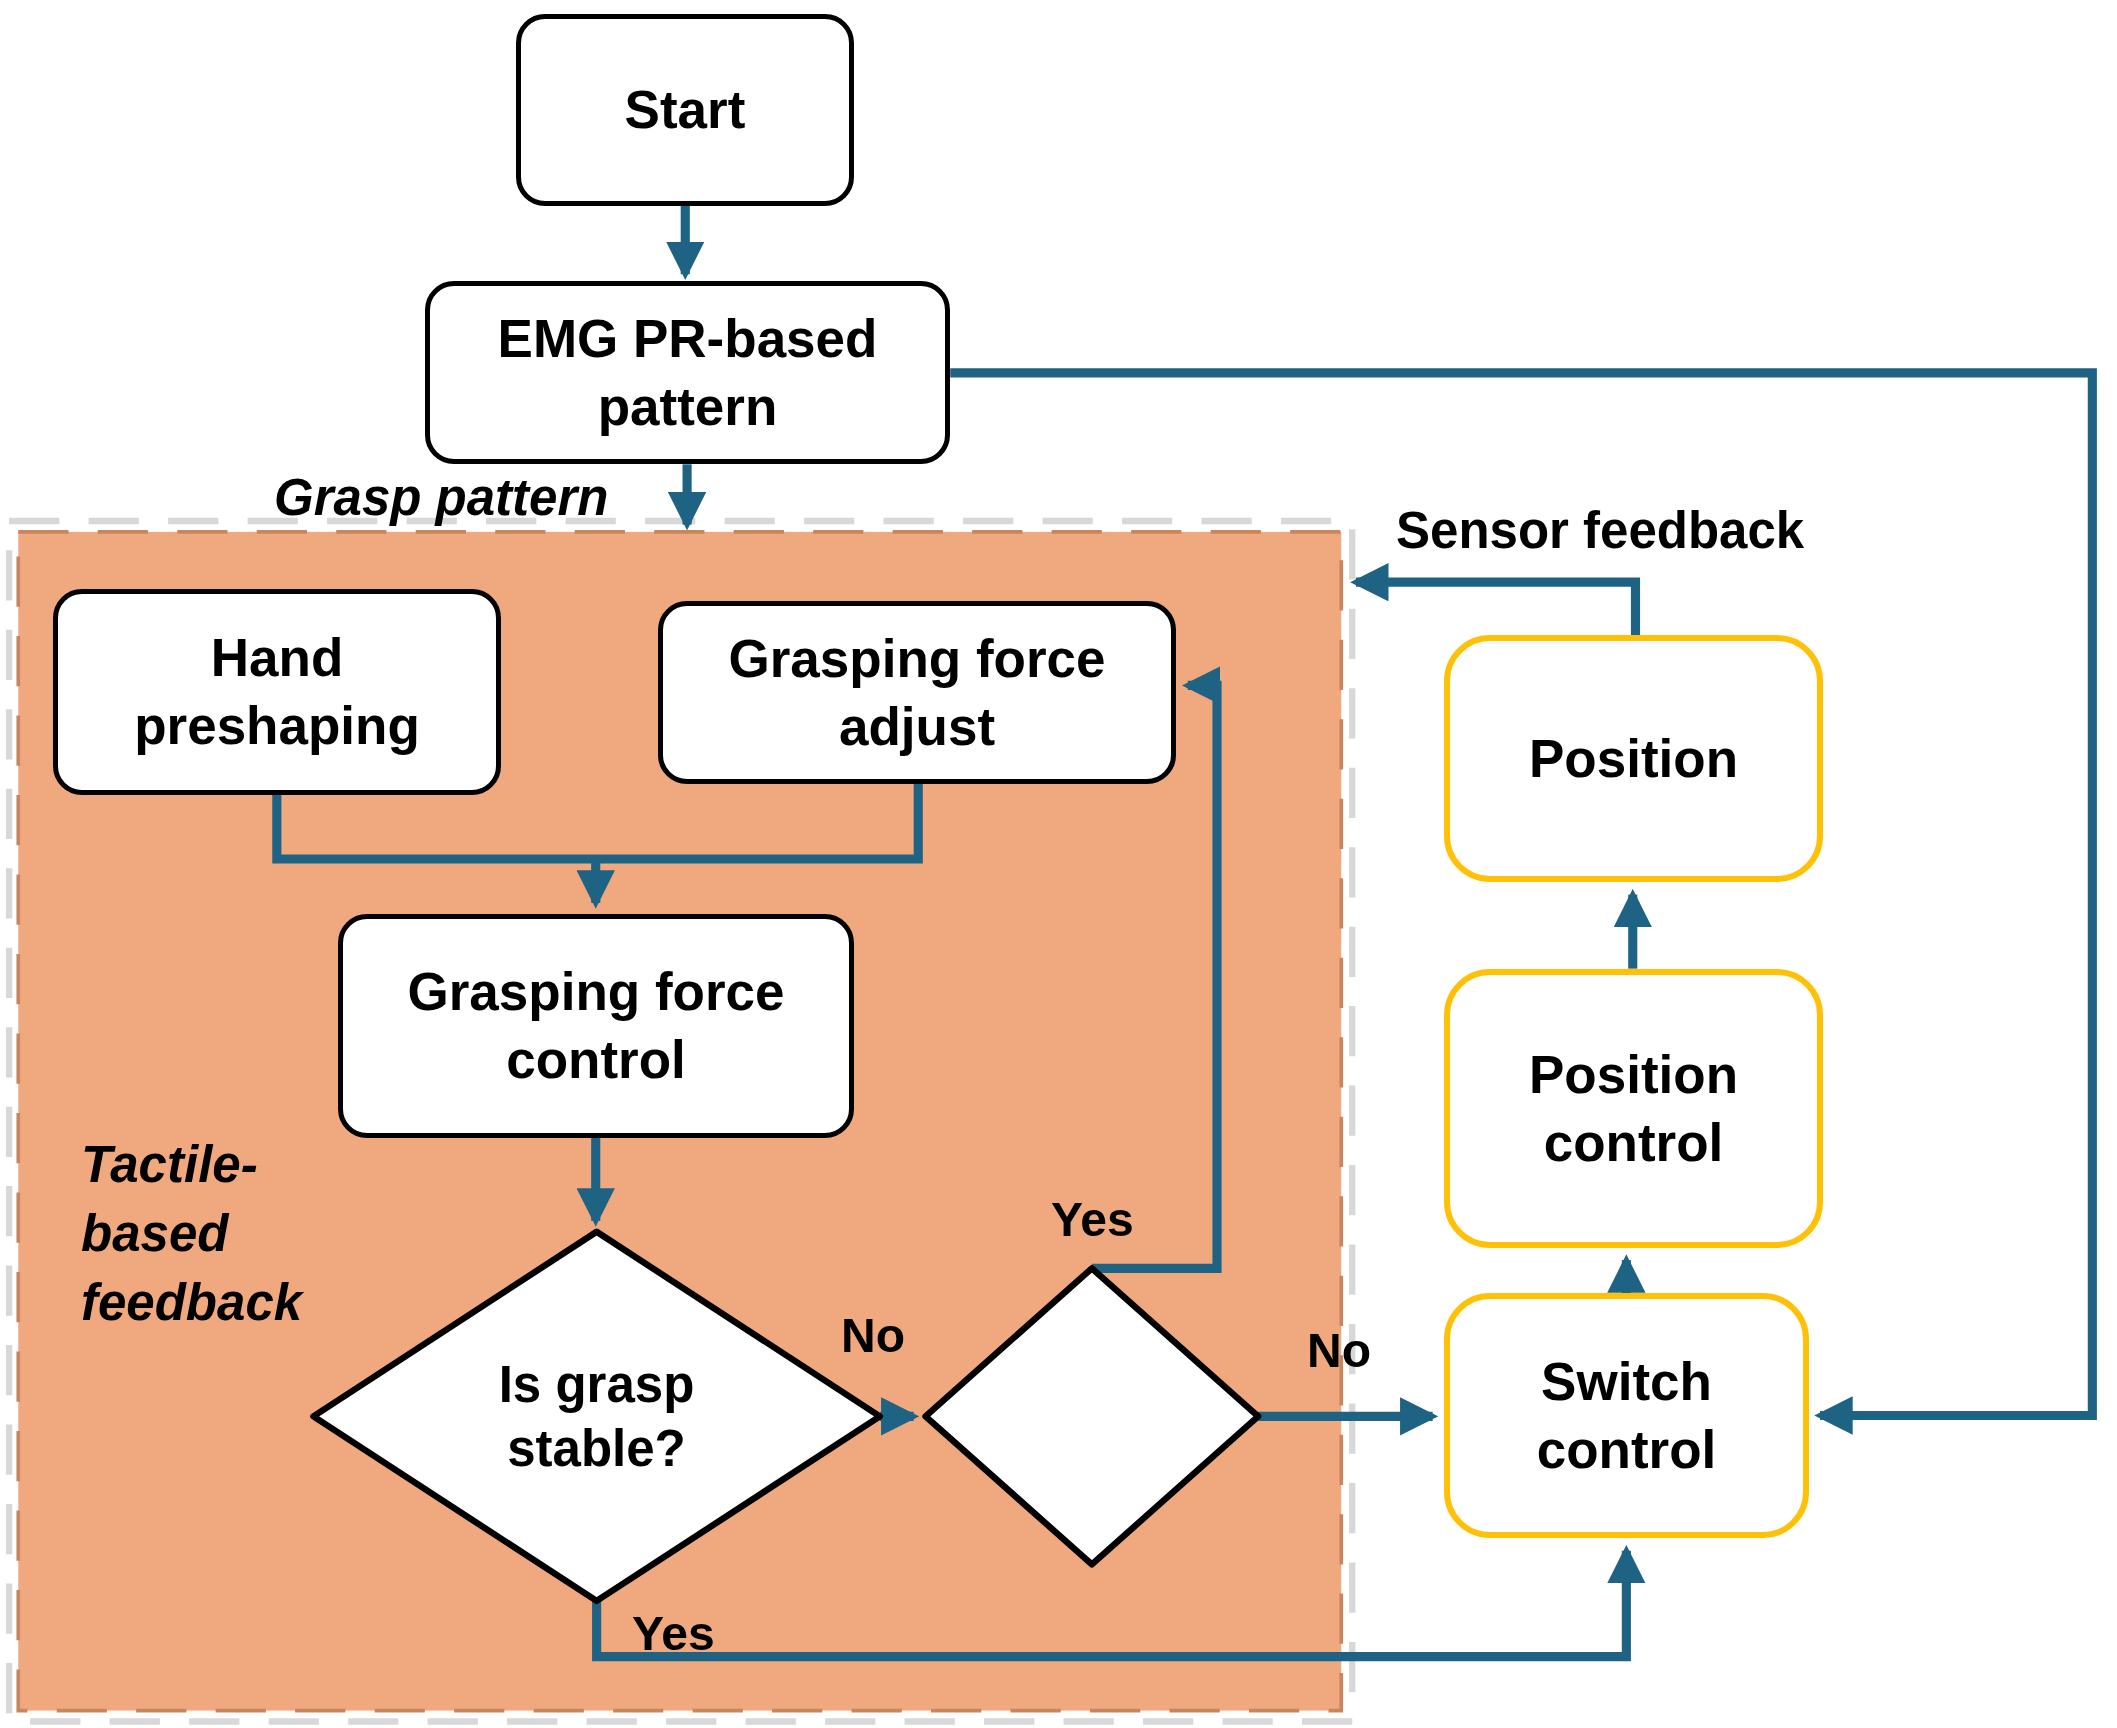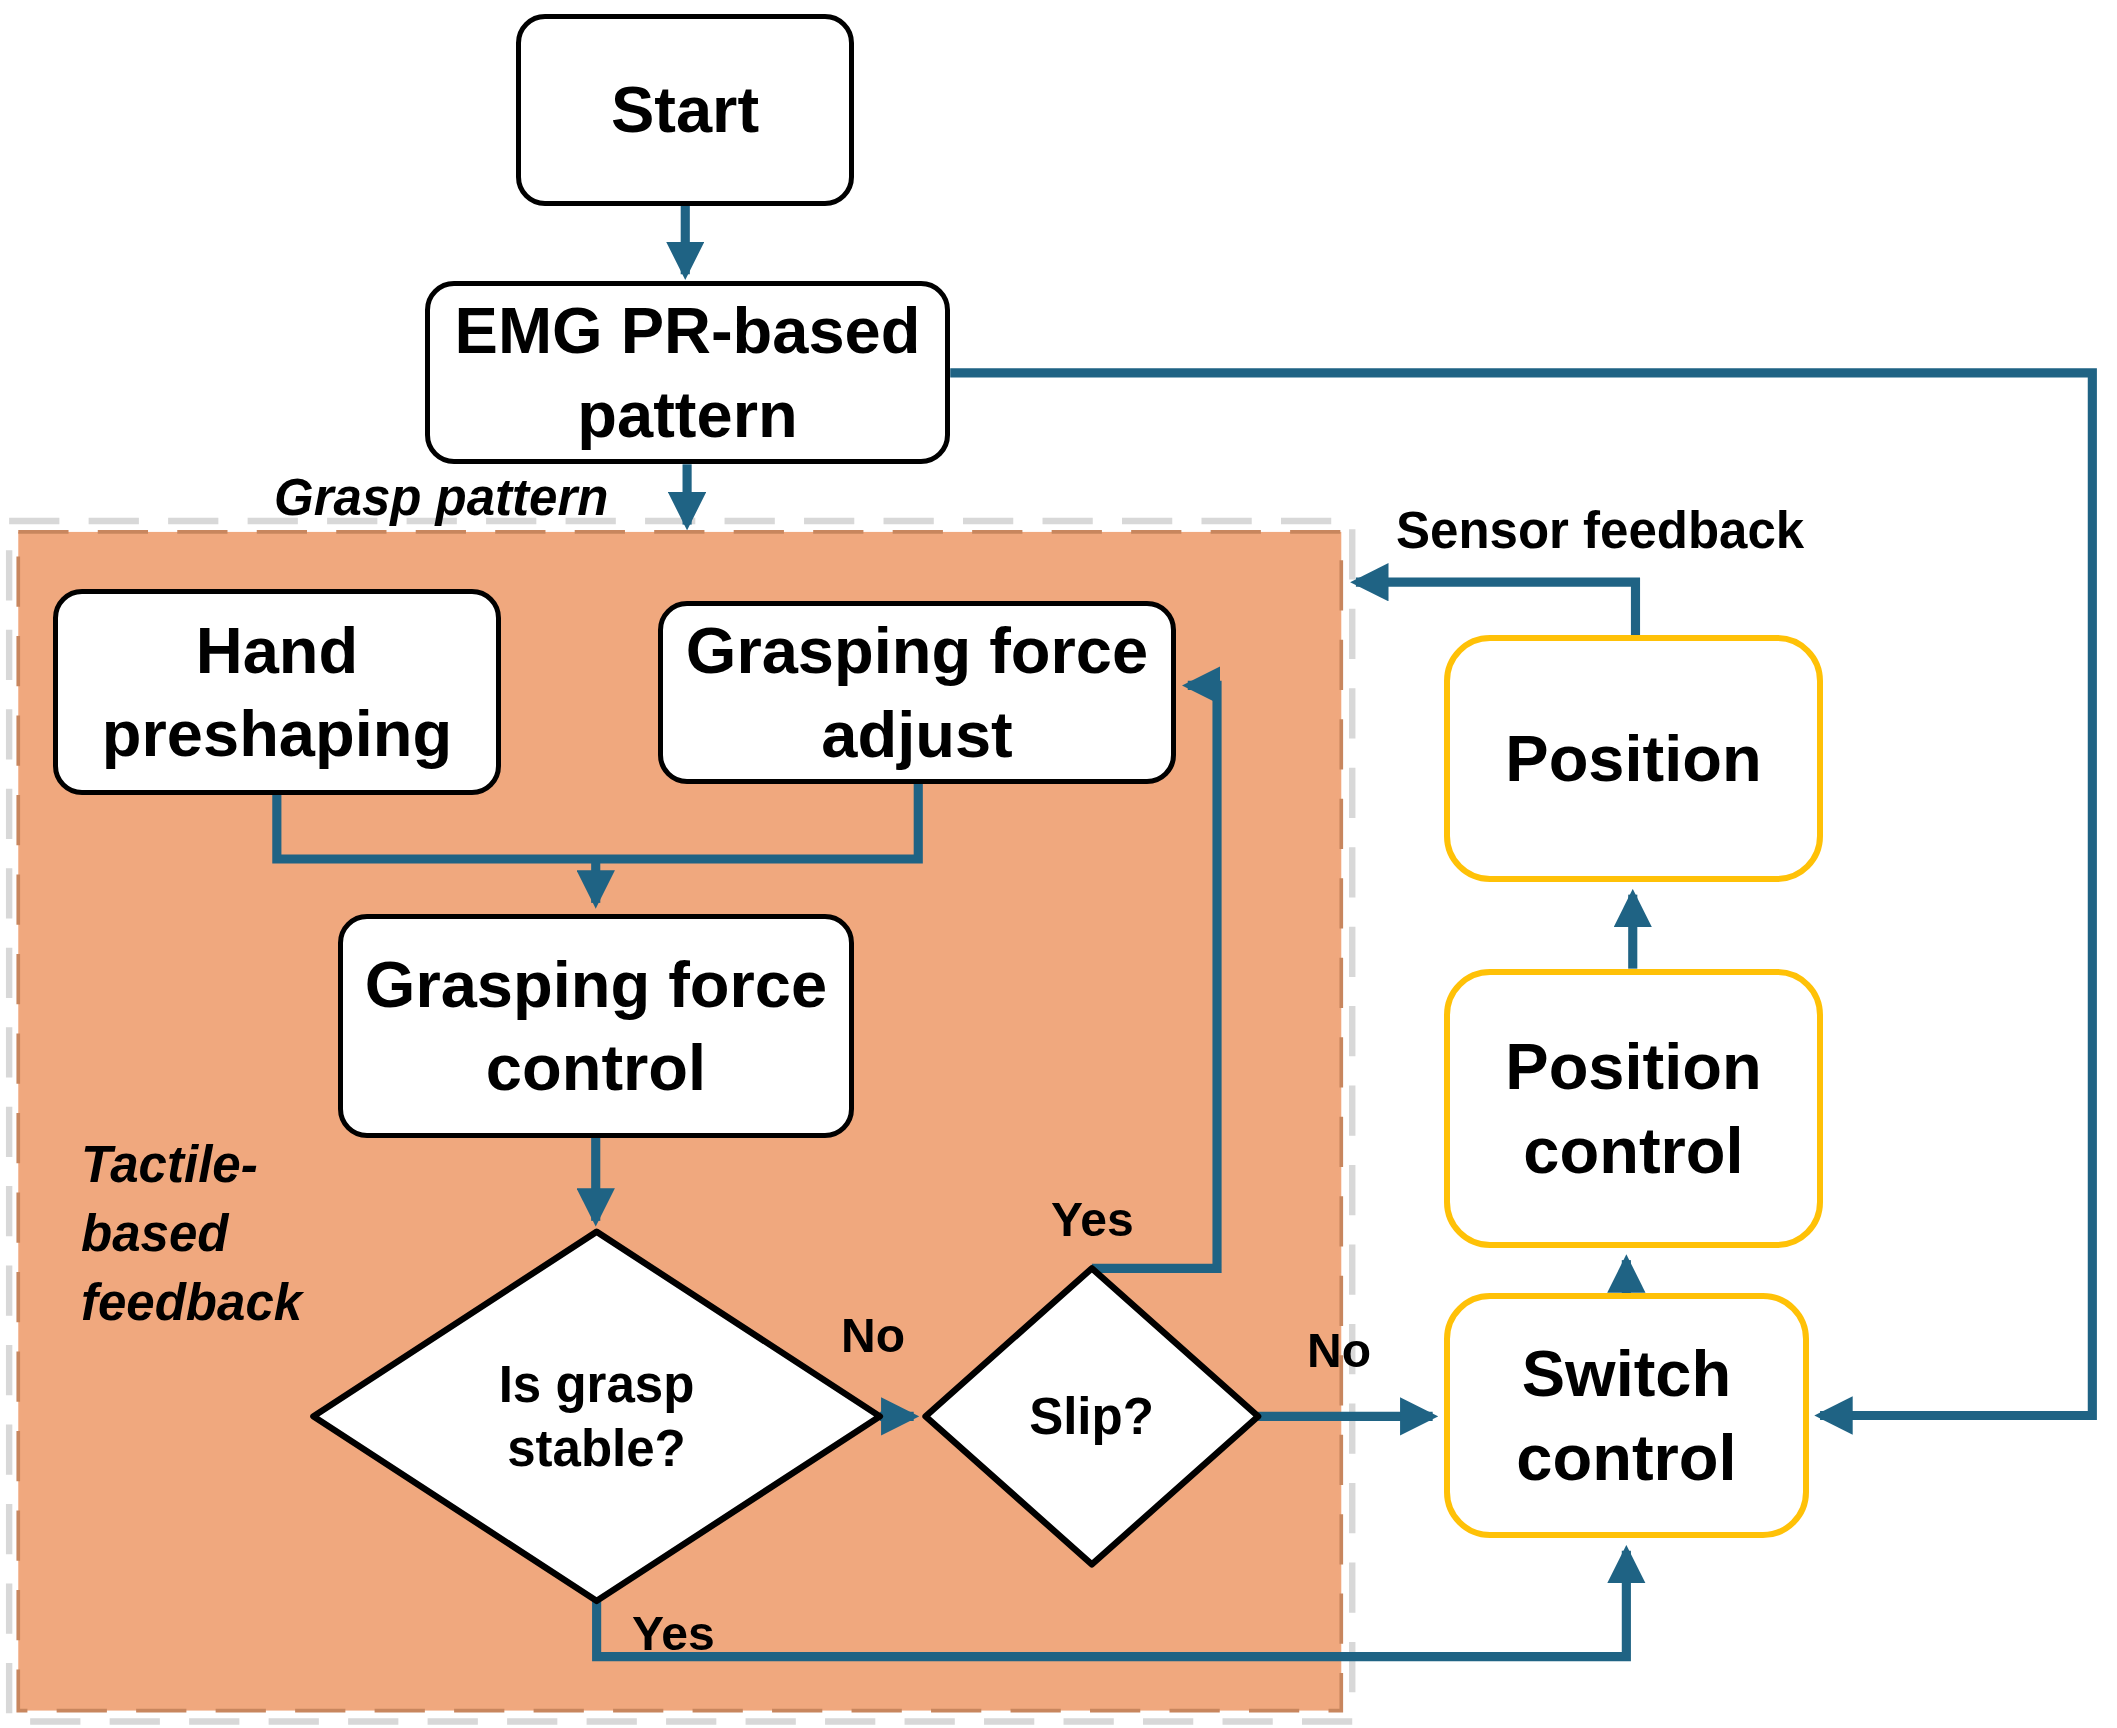--- a/index.html
+++ b/index.html
@@ -12,21 +12,21 @@
   #wires{position:absolute;left:0;top:0;z-index:1;}
   .edge{fill:none;stroke:var(--blue);stroke-width:10;stroke-linejoin:miter;}
   .arrowhead{fill:var(--blue);}
   .region-fill{fill:var(--region);stroke:var(--region-border);stroke-width:4;stroke-dasharray:55 32;}
   .region-shadow{fill:none;stroke:var(--shadow);stroke-width:7;stroke-dasharray:55 32;}
   .diamond{fill:#ffffff;stroke:var(--ink);stroke-width:7;stroke-linejoin:round;}
   .node{
     position:absolute;z-index:2;box-sizing:border-box;
     background:#ffffff;border:5.5px solid var(--ink);border-radius:29px;
     display:flex;align-items:center;justify-content:center;text-align:center;
-    font-weight:bold;font-size:65px;line-height:1.28;color:var(--ink);
+    font-weight:bold;font-size:53px;line-height:1.28;color:var(--ink);
     white-space:pre-line;
   }
   .node.gold{border:6.4px solid var(--yellow);border-radius:46px;}
   .dlabel{
     position:absolute;z-index:2;display:flex;align-items:center;justify-content:center;
     text-align:center;font-weight:bold;font-size:51px;line-height:1.25;color:var(--ink);
     white-space:pre-line;
   }
   .ann{position:absolute;z-index:2;font-weight:bold;font-size:51px;color:var(--ink);}
   .ann.it{font-style:italic;}
@@ -84,21 +84,20 @@
 
   <div class="node gold" style="left:1444px;top:969px;width:379px;height:279px;">Position
 control</div>
 
   <div class="node gold" style="left:1444px;top:1293px;width:365px;height:245px;">Switch
 control</div>
 
   <div class="dlabel" style="left:414px;top:1316px;width:365px;height:201px;">Is grasp
 stable?</div>
 
-  <div class="dlabel" style="left:991px;top:1366px;width:201px;height:101px;">Slip?</div>
 
   <div class="ann it" style="left:274px;top:468px;">Grasp pattern</div>
 
   <div class="ann it multi" style="left:81px;top:1131px;">Tactile-
 based
 feedback</div>
 
   <div class="ann" style="left:1396px;top:501px;">Sensor feedback</div>
 
   <div class="elabel" style="left:841px;top:1308px;">No</div>

